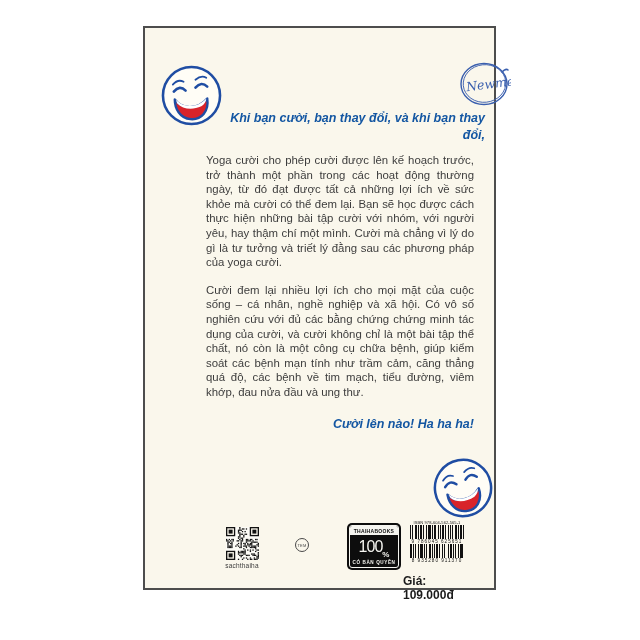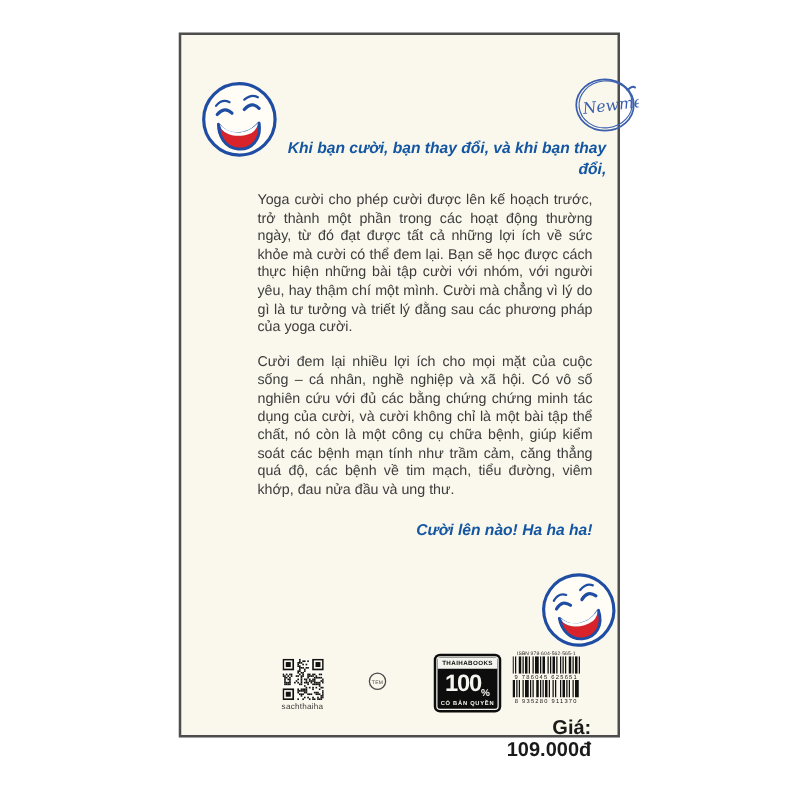--- a/index.html
+++ b/index.html
@@ -50,34 +50,34 @@
   .badge-inner{
     flex:1;border:1px solid #f5f5f0;border-radius:3px;display:flex;flex-direction:column;overflow:hidden;
   }
   .badge-top{
     background:#f5f5f0;color:#0d0d0d;font-weight:bold;font-size:5px;
     text-align:center;padding:1.5px 0;letter-spacing:.3px;
   }
   .badge-mid{
     flex:1;display:flex;align-items:center;justify-content:center;color:#f5f5f0;
   }
-  .badge-mid .big{font-size:19px;font-weight:bold;letter-spacing:-1px;line-height:1;}
+  .badge-mid .big{font-size:16px;font-weight:normal;letter-spacing:-1px;line-height:1;}
   .badge-mid .pct{font-size:8px;font-weight:bold;align-self:flex-end;margin-bottom:1px;}
   .badge-bot{
     color:#f5f5f0;font-size:4.6px;font-weight:bold;text-align:center;
     padding:0 0 2.5px 0;letter-spacing:.6px;
   }
   
   .barcode-col{left:262px;top:492px;width:60px;text-align:center;}
   .isbn-line{font-size:4px;color:#222;letter-spacing:.1px;white-space:nowrap;}
   .barcode-col svg{display:block;margin:0 auto;}
   .digits{font-size:4.6px;color:#111;letter-spacing:1px;line-height:5px;white-space:nowrap;}
   .price{
-    left:258px;top:546px;width:70px;text-align:right;
-    font-size:16px;font-weight:bold;color:#1a1a1a;
+    left:258px;top:546px;width:70px;text-align:left;
+    font-size:12px;font-weight:bold;color:#1a1a1a;
   }
 </style>
 </head>
 <body>
 
 <div class="cover">
 
   <svg class="abs smiley-top" viewBox="0 0 64 64">
     <circle cx="32" cy="32" r="29" fill="#fffdf6" stroke="#1f4da3" stroke-width="2.6"></circle>
     <g stroke="#1f4da3" fill="none" stroke-linecap="round">

